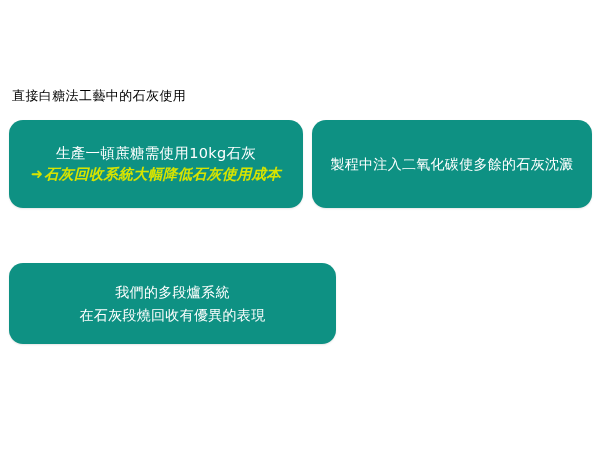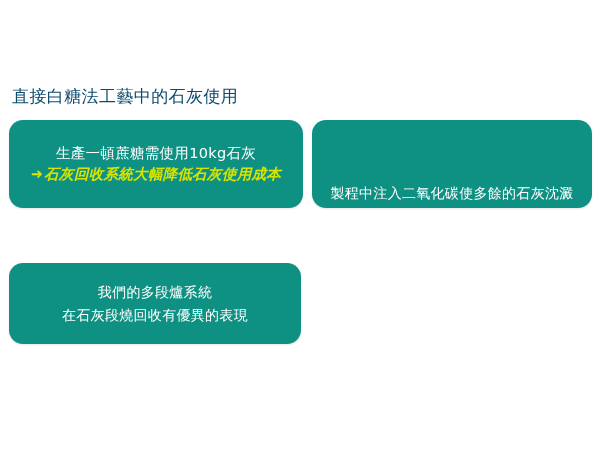--- a/index.html
+++ b/index.html
@@ -19,23 +19,23 @@
     left: 0;
     top: 0;
     width: 600px;
     height: 450px;
     background: #ffffff;
   }
 
   
   .section-heading {
     position: absolute;
-    font-size: 17px;
+    font-size: 13px;
     line-height: 18px;
-    color: #0c4a6e;
+    color: #000000;
     letter-spacing: 0.4px;
     white-space: nowrap;
   }
   #heading-1 { left: 12px; top: 87px; }
   #heading-2 { left: 10px; top: 231px; }
 
   
   .box {
     position: absolute;
     background: #0e9183;
@@ -76,27 +76,26 @@
     padding: 4px 6px;
     align-items: center;
   }
   
   #box-2 {
     left: 312px;
     top: 120px;
     width: 280px;
     height: 88px;
     padding: 4px 16px;
-    justify-content: flex-end;
   }
   
   #box-3 {
     left: 9px;
     top: 263px;
-    width: 292px;
+    width: 327px;
     height: 81px;
     padding: 4px 6px;
   }
   
   #box-4 {
     left: 305px;
     top: 256px;
     width: 287px;
     height: 88px;
     padding: 4px 6px;

